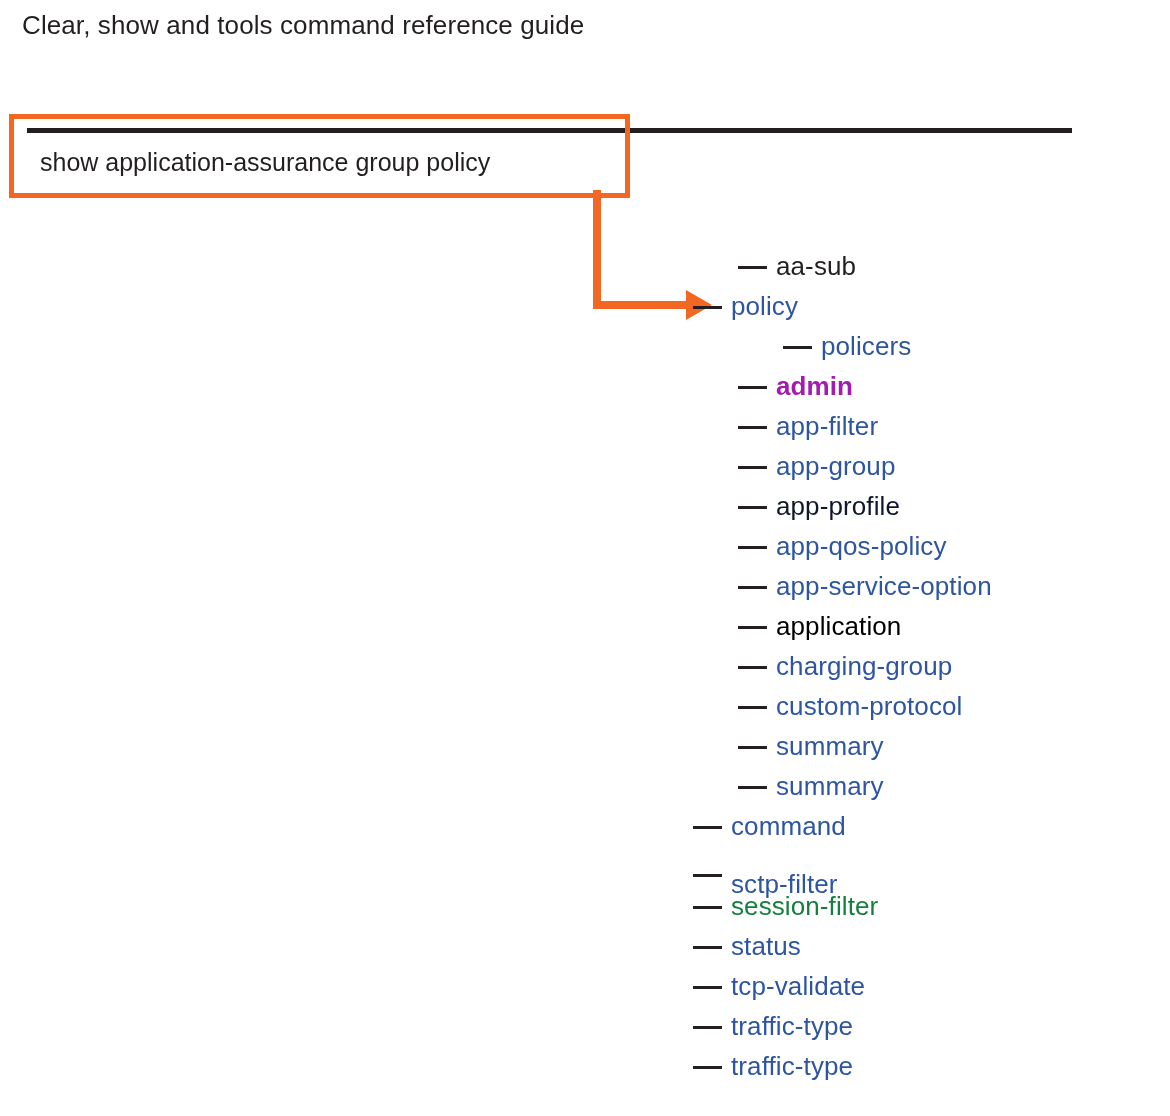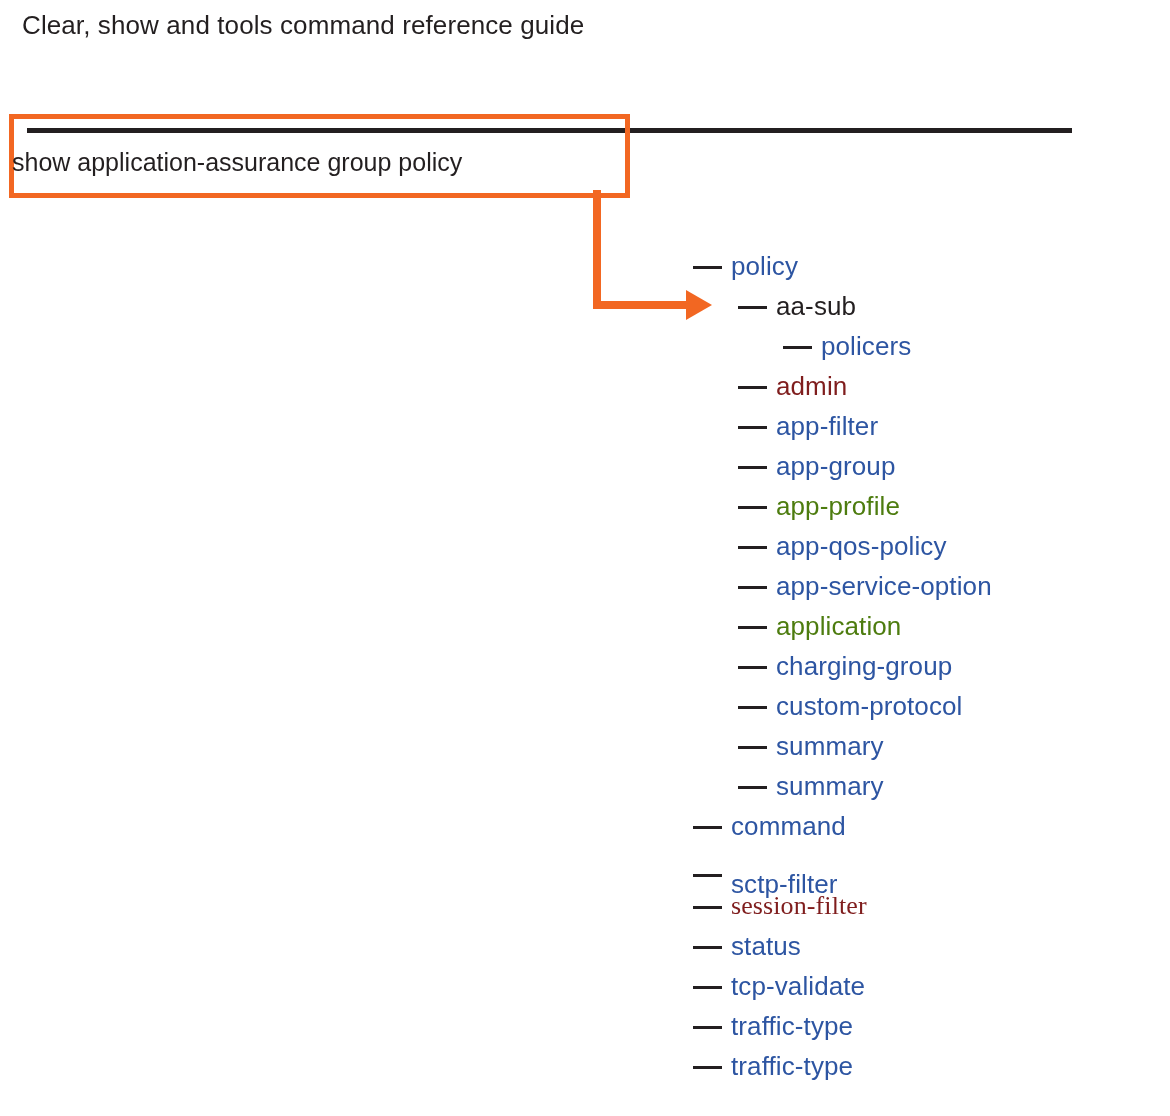--- a/index.html
+++ b/index.html
@@ -48,21 +48,21 @@
     top: 114px;
     width: 621px;
     height: 84px;
     border: 5px solid #f26722;
     box-sizing: border-box;
     background: transparent;
   }
 
   #command-text {
     position: absolute;
-    left: 12px;
+    left: 40px;
     top: 146px;
     font-size: 25px;
     line-height: 32px;
     color: #231f20;
     white-space: nowrap;
   }
 
   
   #connector {
     position: absolute;
@@ -146,37 +146,37 @@
 
   <div id="command-text">show application-assurance group policy</div>
 
   <svg id="connector" viewBox="0 0 175 135" width="175" height="135" aria-hidden="true">
     <path d="M 37 0 L 37 115" stroke="#f26722" stroke-width="8" fill="none"></path>
     <path d="M 33 115 L 132 115" stroke="#f26722" stroke-width="8" fill="none"></path>
     <path d="M 126 100 L 152 115 L 126 130 Z" fill="#f26722"></path>
   </svg>
 
   <div id="command-tree">
+      <div class="tree-row lvl-2 current"><span class="dash"><i></i></span><span class="node-label" style="color: rgb(35, 31, 32);">aa-sub</span></div>
       <div class="tree-row lvl-1"><span class="dash"><i></i></span><span class="node-label" style="color: rgb(45, 85, 162);">policy</span></div>
-      <div class="tree-row lvl-2 current"><span class="dash"><i></i></span><span class="node-label" style="color: rgb(35, 31, 32);">aa-sub</span></div>
       <div class="tree-row lvl-3"><span class="dash"><i></i></span><span class="node-label" style="color: rgb(45, 85, 162);">policers</span></div>
-      <div class="tree-row lvl-2"><span class="dash"><i></i></span><span class="node-label" style="color: #7f1d1d;">admin</span></div>
+      <div class="tree-row lvl-2"><span class="dash"><i></i></span><span class="node-label" style="color: #a21caf; font-weight: bold;">admin</span></div>
       <div class="tree-row lvl-2"><span class="dash"><i></i></span><span class="node-label" style="color: rgb(45, 85, 162);">app-filter</span></div>
       <div class="tree-row lvl-2"><span class="dash"><i></i></span><span class="node-label" style="color: rgb(45, 85, 162);">app-group</span></div>
-      <div class="tree-row lvl-2"><span class="dash"><i></i></span><span class="node-label" style="color: #4d7c0f;">app-profile</span></div>
+      <div class="tree-row lvl-2"><span class="dash"><i></i></span><span class="node-label" style="color: #0f172a;">app-profile</span></div>
       <div class="tree-row lvl-2"><span class="dash"><i></i></span><span class="node-label" style="color: rgb(45, 85, 162);">app-qos-policy</span></div>
       <div class="tree-row lvl-2"><span class="dash"><i></i></span><span class="node-label" style="color: rgb(45, 85, 162);">app-service-option</span></div>
-      <div class="tree-row lvl-2"><span class="dash"><i></i></span><span class="node-label" style="color: #4d7c0f;">application</span></div>
+      <div class="tree-row lvl-2"><span class="dash"><i></i></span><span class="node-label" style="color: #000000;">application</span></div>
       <div class="tree-row lvl-2"><span class="dash"><i></i></span><span class="node-label" style="color: rgb(45, 85, 162);">charging-group</span></div>
       <div class="tree-row lvl-2"><span class="dash"><i></i></span><span class="node-label" style="color: rgb(45, 85, 162);">custom-protocol</span></div>
       <div class="tree-row lvl-2"><span class="dash"><i></i></span><span class="node-label" style="color: rgb(45, 85, 162);">summary</span></div>
       <div class="tree-row lvl-2"><span class="dash"><i></i></span><span class="node-label" style="color: rgb(45, 85, 162);">summary</span></div>
       <div class="tree-row lvl-1"><span class="dash"><i></i></span><span class="node-label" style="color: rgb(45, 85, 162);">command</span></div>
       <div class="tree-row lvl-1"><span class="dash"><i></i></span><span class="node-label" style="color: rgb(45, 85, 162); margin-top: 20px;">sctp-filter</span></div>
-      <div class="tree-row lvl-1"><span class="dash"><i></i></span><span class="node-label" style="color: #7f1d1d; font-family: Liberation Serif, serif;">session-filter</span></div>
+      <div class="tree-row lvl-1"><span class="dash"><i></i></span><span class="node-label" style="color: #15803d;">session-filter</span></div>
       <div class="tree-row lvl-1"><span class="dash"><i></i></span><span class="node-label" style="color: rgb(45, 85, 162);">status</span></div>
       <div class="tree-row lvl-1"><span class="dash"><i></i></span><span class="node-label" style="color: rgb(45, 85, 162);">tcp-validate</span></div>
       <div class="tree-row lvl-1"><span class="dash"><i></i></span><span class="node-label" style="color: rgb(45, 85, 162);">traffic-type</span></div>
       <div class="tree-row lvl-1"><span class="dash"><i></i></span><span class="node-label" style="color: rgb(45, 85, 162);">traffic-type</span></div>
     </div>
 
   <div id="figure-id">sw3085</div>
 
 </div>
 

